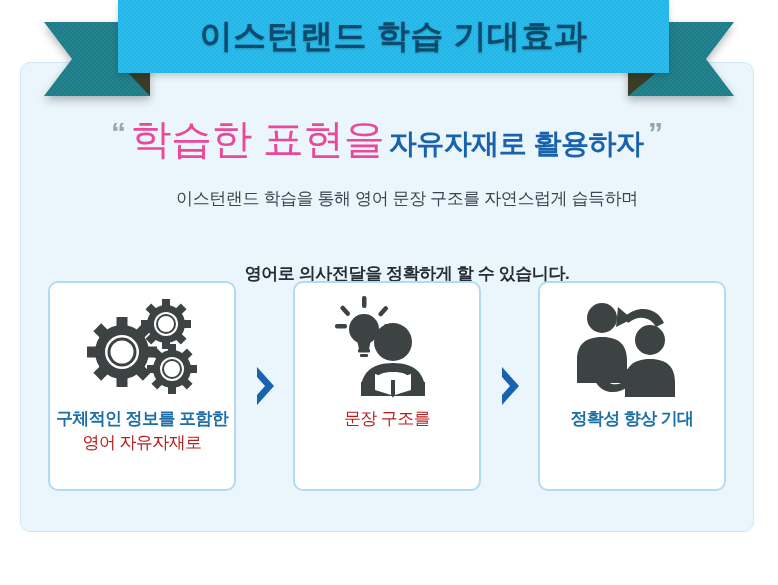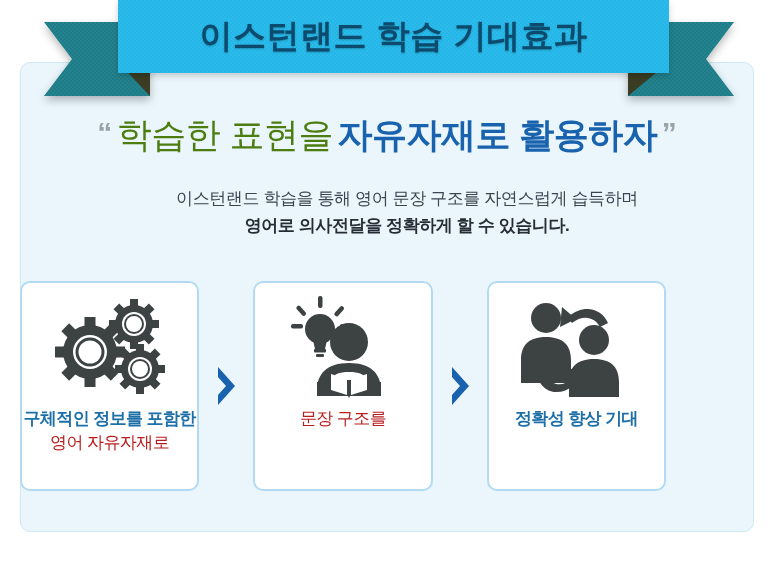--- a/index.html
+++ b/index.html
@@ -67,28 +67,28 @@
   }
   .quote-mark {
     color: #9aa3ac;
     font-size: 30px;
     font-weight: bold;
     vertical-align: top;
     position: relative;
     top: 4px;
   }
   .headline-plain {
-    color: #4d7c0f;
-    font-size: 35px;
+    color: #ec4899;
+    font-size: 41px;
     font-weight: normal;
     letter-spacing: -0.5px;
   }
   .headline-accent {
     color: #1962ad;
-    font-size: 35px;
+    font-size: 28px;
     font-weight: bold;
     letter-spacing: -0.5px;
   }
 
   
   #subtitle {
     position: absolute;
     left: 20px;
     top: 186px;
     width: 734px;
@@ -103,28 +103,29 @@
     line-height: 26px;
     white-space: nowrap;
   }
   .sub-line-2 {
     color: #262d36;
     font-size: 17px;
     font-weight: bold;
     letter-spacing: -0.4px;
     line-height: 27px;
     white-space: nowrap;
+    margin-top: 48px;
   }
 
   
   #cards {
     position: absolute;
     left: 20px;
     top: 281px;
-    width: 646px;
+    width: 734px;
     height: 210px;
     display: flex;
     justify-content: center;
   }
   .card {
     width: 188px;
     height: 210px;
     background: #ffffff;
     border: 2px solid #b3daf3;
     border-radius: 10px;

